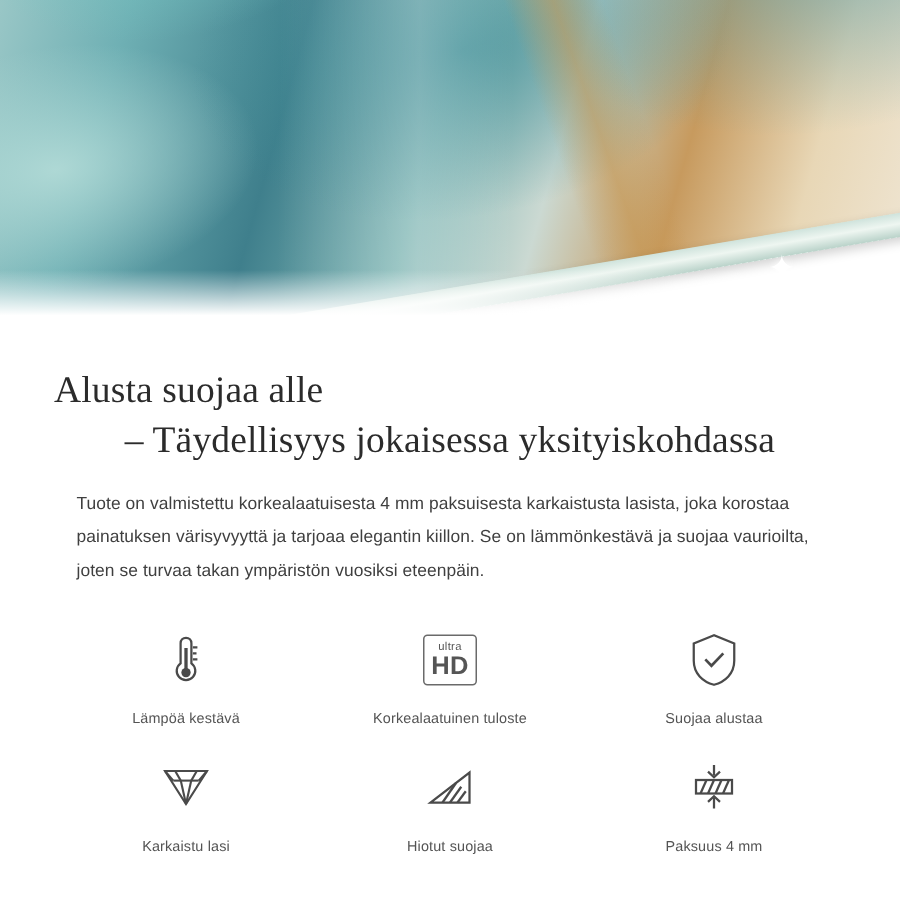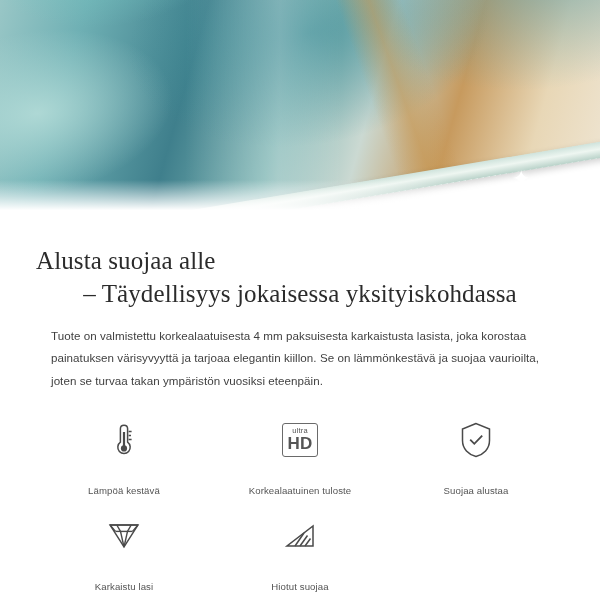--- a/index.html
+++ b/index.html
@@ -133,21 +133,21 @@
     justify-content: flex-start;
   }
   .feature-icon {
     height: 44px;
     display: flex;
     align-items: center;
     justify-content: center;
     color: #4a4a4a;
   }
   .feature-label {
-    margin-top: 23px;
+    margin-top: 12px;
     font-size: 9.6px;
     color: #545454;
     text-align: center;
     letter-spacing: 0.1px;
   }
   .ultrahd-box {
     border: 1.6px solid #6a6a6a;
     border-radius: 3px;
     width: 34px;
     height: 32px;
@@ -243,16 +243,32 @@
           <svg width="36" height="32" viewBox="0 0 36 32" fill="none" stroke="#4a4a4a" stroke-width="1.5">
             <path d="M5 26 L31 26 L31 6 Z" fill="none" stroke="#4a4a4a" stroke-width="1.5"></path>
             <line x1="13" y1="26" x2="22" y2="13"></line>
             <line x1="18" y1="26" x2="25.5" y2="15.5"></line>
             <line x1="23" y1="26" x2="28.5" y2="18.5"></line>
           </svg>
         </div>
         <div class="feature-label">Hiotut suojaa</div>
       </div>
 
+      <div class="feature">
+        <div class="feature-icon">
+          <svg width="34" height="38" viewBox="0 0 34 38" fill="none" stroke="#4a4a4a" stroke-width="1.5">
+            <line x1="17" y1="4" x2="17" y2="11"></line>
+            <polyline points="13,8.4 17,12.2 21,8.4"></polyline>
+            <rect x="5" y="14" width="24" height="9"></rect>
+            <line x1="8" y1="23" x2="12" y2="14"></line>
+            <line x1="13" y1="23" x2="17" y2="14"></line>
+            <line x1="18" y1="23" x2="22" y2="14"></line>
+            <line x1="23" y1="23" x2="27" y2="14"></line>
+            <line x1="17" y1="33" x2="17" y2="26"></line>
+            <polyline points="13,28.6 17,24.8 21,28.6"></polyline>
+          </svg>
+        </div>
+        <div class="feature-label">Paksuus 4 mm</div>
+      </div>
 
     </div>
   </div>
 </div>
 
 </body></html>

